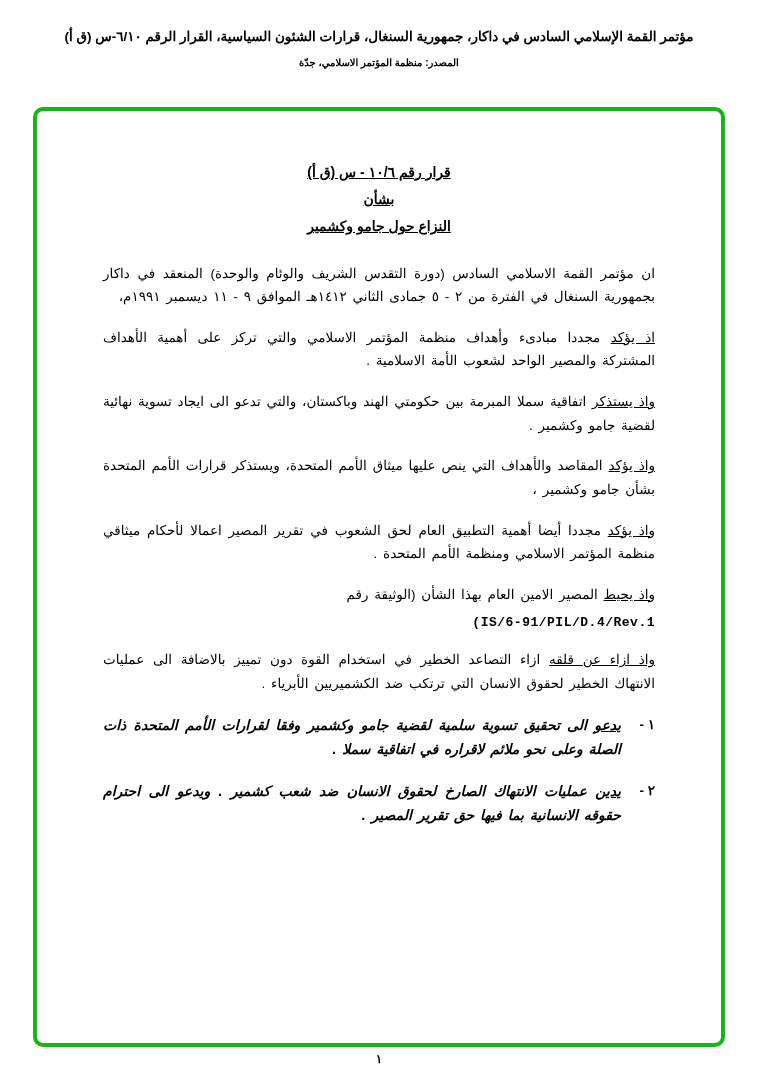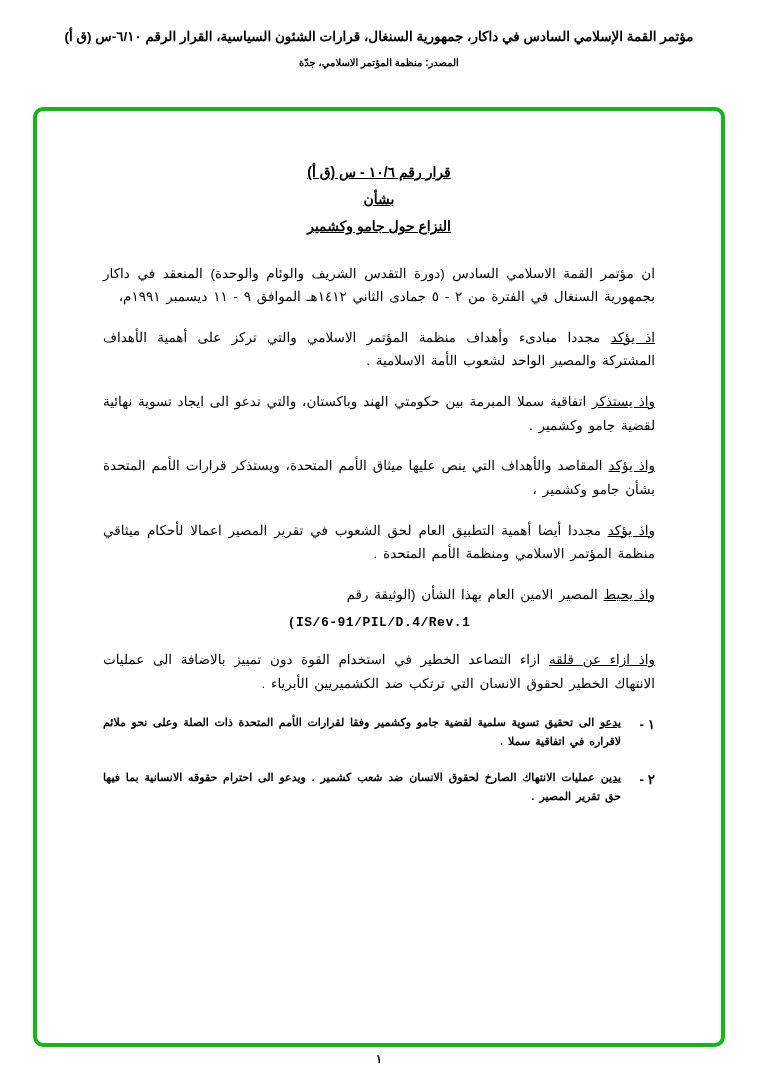--- a/index.html
+++ b/index.html
@@ -84,48 +84,49 @@
     word-spacing: 2px;
   }
   p.para .lead {
     text-decoration: underline;
   }
   .mono-ref {
     font-family: "Liberation Mono", monospace;
     font-size: 13px;
     font-weight: bold;
     direction: ltr;
-    text-align: center;
+    text-align: right;
     margin: -8px 0 18px 0;
     letter-spacing: 0.5px;
   }
   .numbered {
     display: flex;
     flex-direction: row;
     margin: 0 0 17px 0;
     align-items: flex-start;
   }
   .numbered .num {
     flex: 0 0 34px;
     font-size: 13.5px;
     font-weight: bold;
     line-height: 1.75;
     text-align: right;
     padding-left: 8px;
     box-sizing: border-box;
   }
   .numbered .body {
     flex: 1 1 auto;
-    font-size: 11px;
+    font-size: 14px;
     font-weight: bold;
     line-height: 1.75;
     text-align: justify;
     text-align-last: right;
     letter-spacing: 0.3px;
     word-spacing: 2px;
+    font-style: italic;
   }
   .numbered .body .lead {
     text-decoration: underline;
   }
   .page-number {
     position: absolute;
     left: 0;
     right: 0;
     top: 1052px;
     text-align: center;

